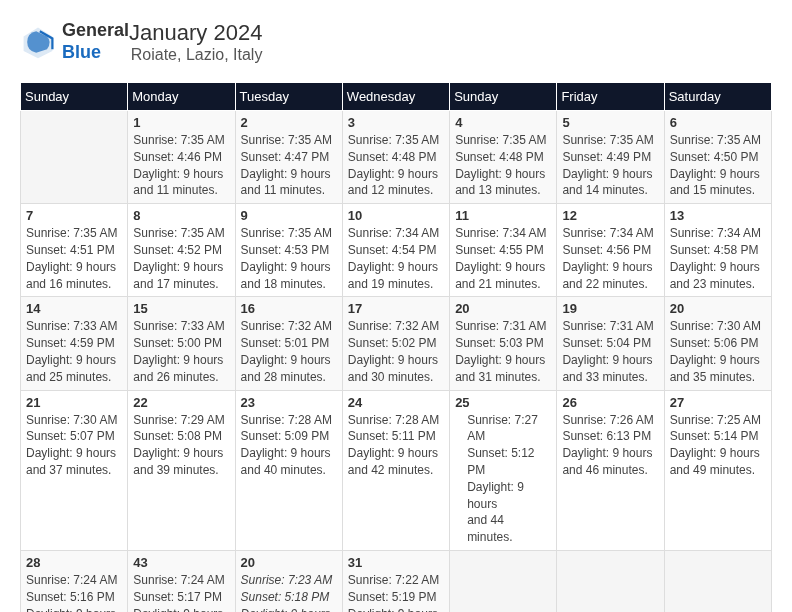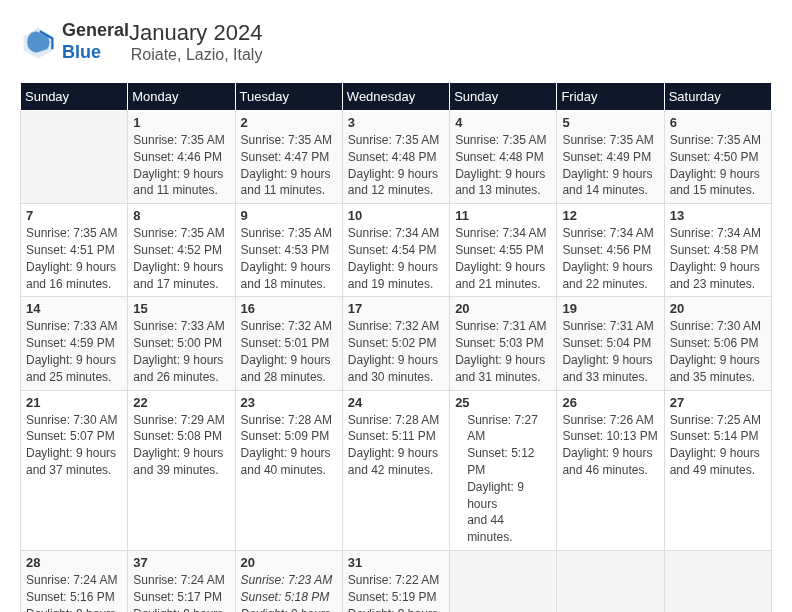--- a/index.html
+++ b/index.html
@@ -302,42 +302,42 @@
         <td>
           <span class="day-number">25</span>
           <div class="day-info" style="white-space: pre-line; margin-left: 12px;">Sunrise: 7:27 AM
 Sunset: 5:12 PM
 Daylight: 9 hours
 and 44 minutes.</div>
         </td>
         <td>
           <span class="day-number">26</span>
           <div class="day-info" style="white-space: pre-line;">Sunrise: 7:26 AM
-Sunset: 10:13 PM
+Sunset: 6:13 PM
 Daylight: 9 hours
 and 46 minutes.</div>
         </td>
         <td>
           <span class="day-number">27</span>
           <div class="day-info" style="white-space: pre-line;">Sunrise: 7:25 AM
 Sunset: 5:14 PM
 Daylight: 9 hours
 and 49 minutes.</div>
         </td>
       </tr>
       <tr>
         <td>
           <span class="day-number">28</span>
           <div class="day-info" style="white-space: pre-line;">Sunrise: 7:24 AM
 Sunset: 5:16 PM
 Daylight: 9 hours
 and 51 minutes.</div>
         </td>
         <td>
-          <span class="day-number">37</span>
+          <span class="day-number">43</span>
           <div class="day-info" style="white-space: pre-line;">Sunrise: 7:24 AM
 Sunset: 5:17 PM
 Daylight: 9 hours
 and 53 minutes.</div>
         </td>
         <td>
           <span class="day-number">20</span>
           <div class="day-info" style="white-space: pre-line; font-style: italic;">Sunrise: 7:23 AM
 Sunset: 5:18 PM
 Daylight: 9 hours

